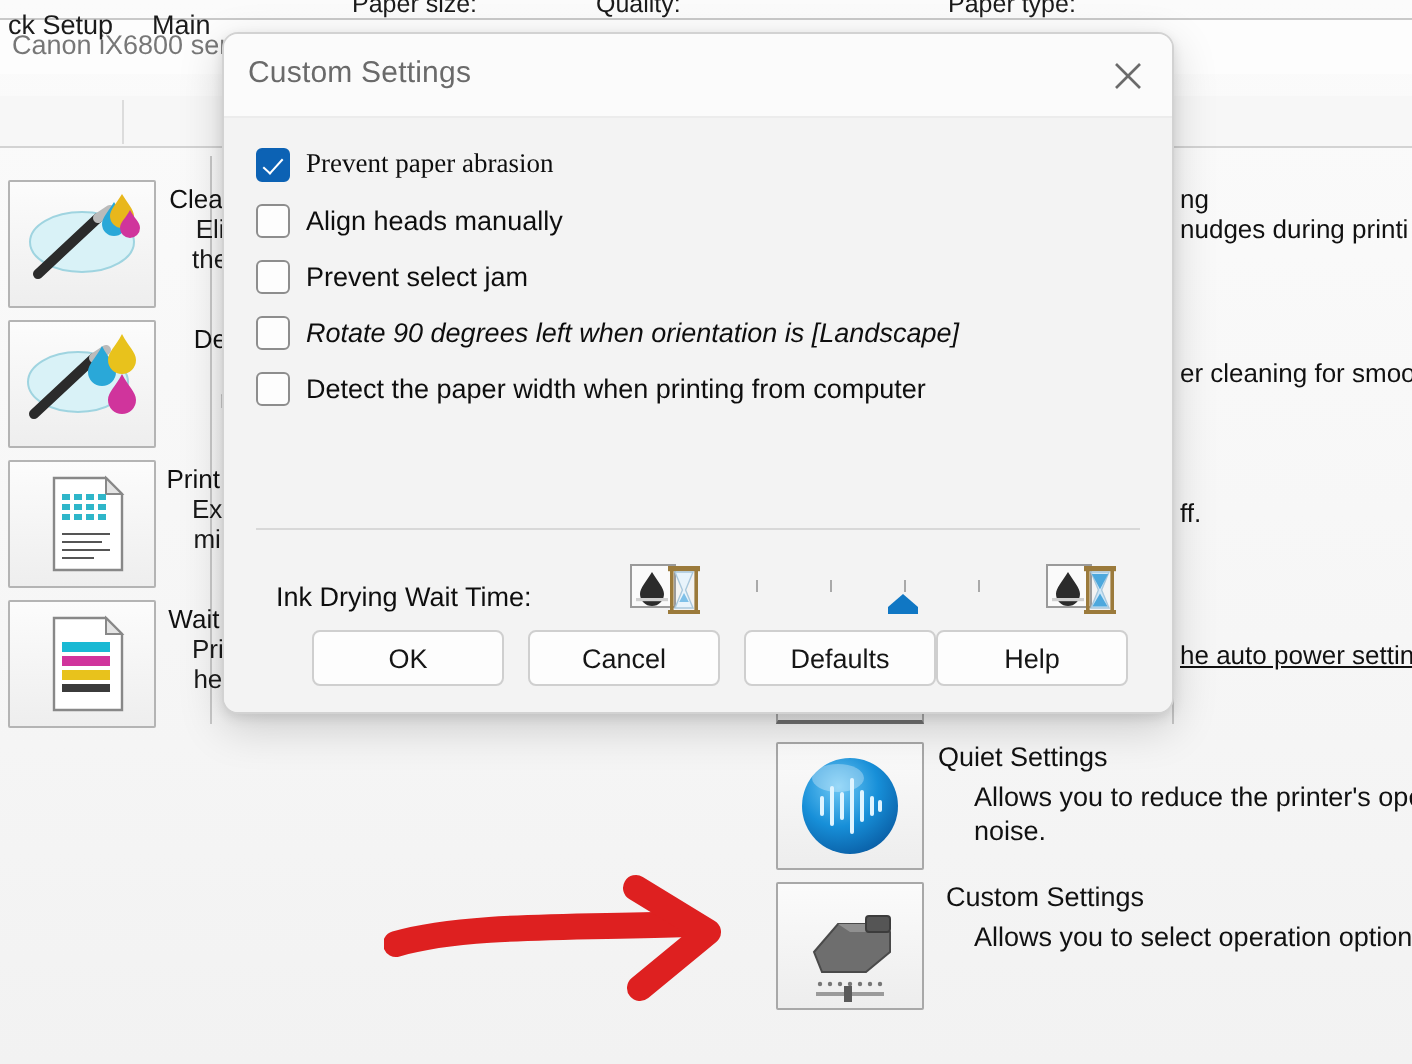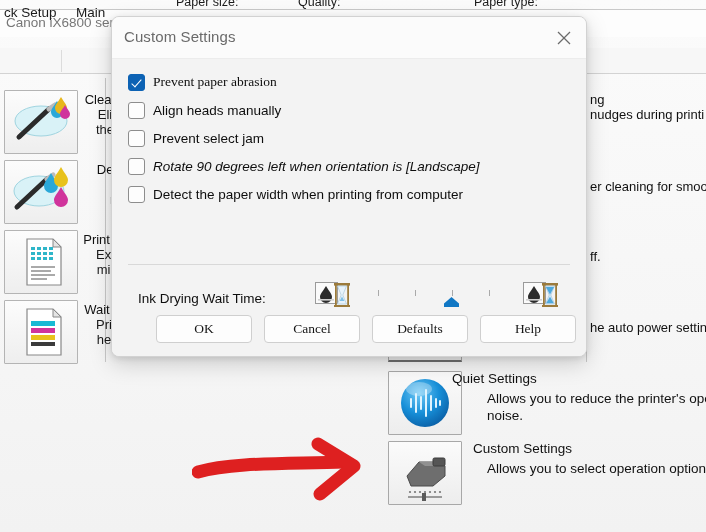--- a/index.html
+++ b/index.html
@@ -264,21 +264,21 @@
     height: 50px;
     background: #f3f3f3;
   }
   .dlg-btn {
     position: absolute;
     top: 8px;
     height: 28px;
     background: #fdfdfd;
     border: 1px solid #cfcfcf;
     border-radius: 4px;
-    font-family: Liberation Serif, serif;
+    font-family: Liberation Sans, sans-serif;
     font-size: 13.5px;
     color: #161616;
     cursor: pointer;
     padding: 0;
   }
 
   
   .arrow-anno {
     position: absolute;
     left: 192px; top: 436px;
@@ -404,21 +404,21 @@
     <div class="desc-frag" style="left:590px; top:92px;">
       <div>ng</div>
       <div>nudges during printi</div>
     </div>
     <div class="desc-frag" style="left:590px; top:179px;">
       <div>er cleaning for smoo</div>
     </div>
     <div class="desc-frag" style="left:590px; top:249px;">
       <div>ff.</div>
     </div>
-    <div class="desc-frag" style="left:590px; top:320px;">
+    <div class="desc-frag" style="left:590px; top:320px;text-decoration:underline;">
       <div>he auto power settin</div>
     </div>
 
     <div class="hidden-btn" style="left:388px; top:340px; width:74px; height:22px;"></div>
 
     <div class="ms-row" style="top:371px;">
       <div class="ms-btn" style="left:388px; top:0;">
         <svg width="72" height="62" viewBox="0 0 72 62">
           <defs>
             <radialGradient id="qsg" cx="38%" cy="30%" r="75%">
@@ -433,21 +433,21 @@
             <line x1="22" y1="27" x2="22" y2="35"></line>
             <line x1="27" y1="22" x2="27" y2="40"></line>
             <line x1="32" y1="25" x2="32" y2="37"></line>
             <line x1="37" y1="18" x2="37" y2="44"></line>
             <line x1="42" y1="24" x2="42" y2="38"></line>
             <line x1="47" y1="27" x2="47" y2="35"></line>
             <line x1="51" y1="29" x2="51" y2="33"></line>
           </g>
         </svg>
       </div>
-      <div class="ms-title" style="left:452px; top:0px;">Quiet Settings</div>
+      <div class="ms-title" style="left:469px; top:0px;">Quiet Settings</div>
       <div class="ms-desc" style="left:473px; top:19px;">
         <div>Allows you to reduce the printer's ope</div>
         <div style="padding-left:0">noise.</div>
       </div>
     </div>
 
     <div class="ms-row" style="top:441px;">
       <div class="ms-btn" style="left:388px; top:0;">
         <svg width="72" height="62" viewBox="0 0 72 62">
           <path d="M18 34 L30 20 L50 20 L56 24 L56 34 L44 44 L22 44 Z" fill="#6e6e6e" stroke="#4a4a4a" stroke-width="1"></path>
@@ -557,21 +557,21 @@
           <path d="M23.2 22.3 L30.8 22.3 L27 15.8 Z" fill="#4da8dd"></path>
         </svg>
       </div>
       <div class="idw-cap" style="left:404px; top:262px; width:55px;">Long</div>
     </div>
 
     <div class="modal-footer">
       <button class="dlg-btn" style="left:44px;  width:96px;">OK</button>
       <button class="dlg-btn" style="left:260px; width:96px;">Defaults</button>
       <button class="dlg-btn" style="left:152px; width:96px;">Cancel</button>
-      <button class="dlg-btn" style="left:368px; width:96px;">Help</button>
+      <button class="dlg-btn" style="left:356px; width:96px;">Help</button>
     </div>
   </div>
 
   <div class="arrow-anno">
     <svg width="192" height="70" viewBox="0 0 192 70">
       <path d="M6 36 C40 26, 96 28, 152 26" stroke="#de2020" stroke-width="13" fill="none" stroke-linecap="round"></path>
       <path d="M126 8 L162 30 L128 58" stroke="#de2020" stroke-width="13" fill="none" stroke-linecap="round" stroke-linejoin="round"></path>
     </svg>
   </div>
 

